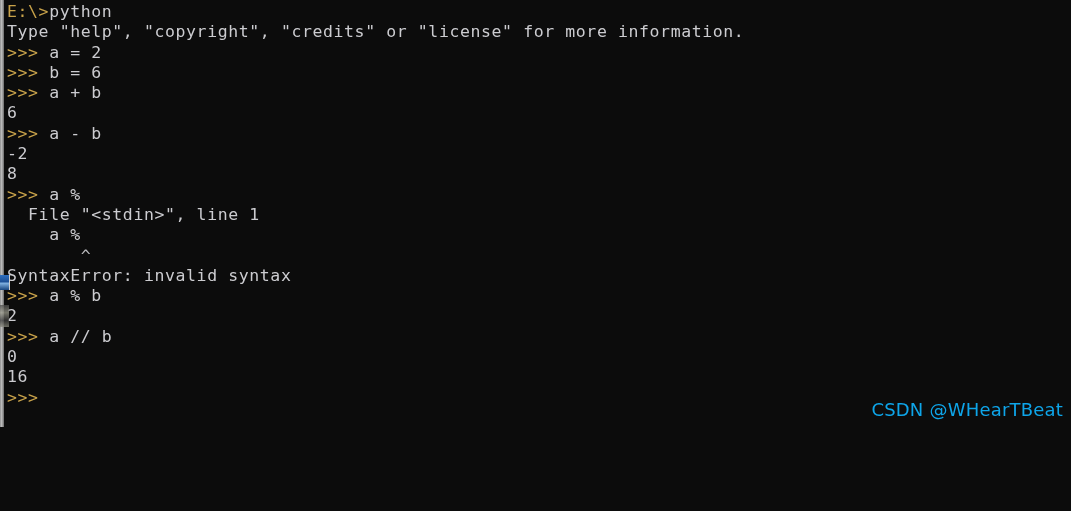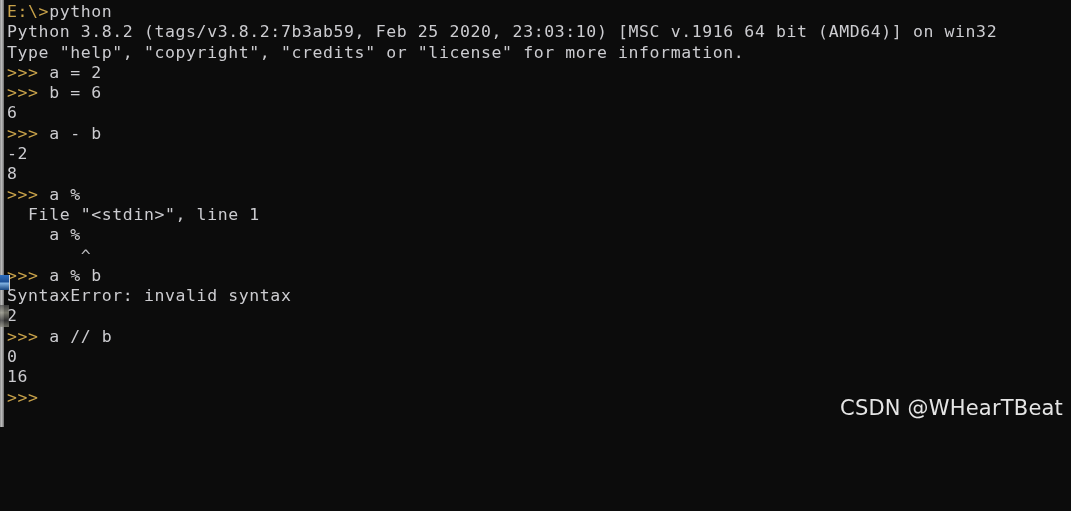--- a/index.html
+++ b/index.html
@@ -77,52 +77,52 @@
   }
   .caretline {
     color: #b9b9bd;
   }
 
   .watermark {
     position: absolute;
     right: 8px;
     bottom: 7px;
     font-family: "DejaVu Sans", "Liberation Sans", sans-serif;
-    font-size: 21px;
-    color: #e5e5e5;
+    font-size: 18px;
+    color: #0ea5e9;
     letter-spacing: 0.2px;
     white-space: pre;
     z-index: 7;
   }
 </style>
 </head>
 <body>
 
 <div id="console">
 
   <div class="edge-strip"></div>
   <div class="edge-artifact a1"></div>
   <div class="edge-artifact a2"></div>
 
   <div class="screen" id="screen">
       <div class="line"><span class="prompt">E:\&gt;</span><span>python</span></div>
-      <div class="line"><span>Python 3.8.2 (tags/v3.8.2:7b3ab59, Feb 25 2020, 23:03:10) [MSC v.1916 64 bit (AMD64)] on win32</span></div>
       <div class="line"><span>Type "help", "copyright", "credits" or "license" for more information.</span></div>
       <div class="line"><span class="prompt">&gt;&gt;&gt; </span><span>a = 2</span></div>
       <div class="line"><span class="prompt">&gt;&gt;&gt; </span><span>b = 6</span></div>
+      <div class="line"><span class="prompt">&gt;&gt;&gt; </span><span>a + b</span></div>
       <div class="line"><span>6</span></div>
       <div class="line"><span class="prompt">&gt;&gt;&gt; </span><span>a - b</span></div>
       <div class="line"><span>-2</span></div>
       <div class="line"><span>8</span></div>
       <div class="line"><span class="prompt">&gt;&gt;&gt; </span><span>a %</span></div>
       <div class="line"><span>  File "&lt;stdin&gt;", line 1</span></div>
       <div class="line"><span>    a %</span></div>
       <div class="line caretline"><span>       ^</span></div>
+      <div class="line"><span>SyntaxError: invalid syntax</span></div>
       <div class="line"><span class="prompt">&gt;&gt;&gt; </span><span>a % b</span></div>
-      <div class="line"><span>SyntaxError: invalid syntax</span></div>
       <div class="line"><span>2</span></div>
       <div class="line"><span class="prompt">&gt;&gt;&gt; </span><span>a // b</span></div>
       <div class="line"><span>0</span></div>
       <div class="line"><span>16</span></div>
       <div class="line"><span class="prompt">&gt;&gt;&gt; </span><span></span></div>
     </div>
 
   <div class="watermark">CSDN @WHearTBeat</div>
 </div>
 

